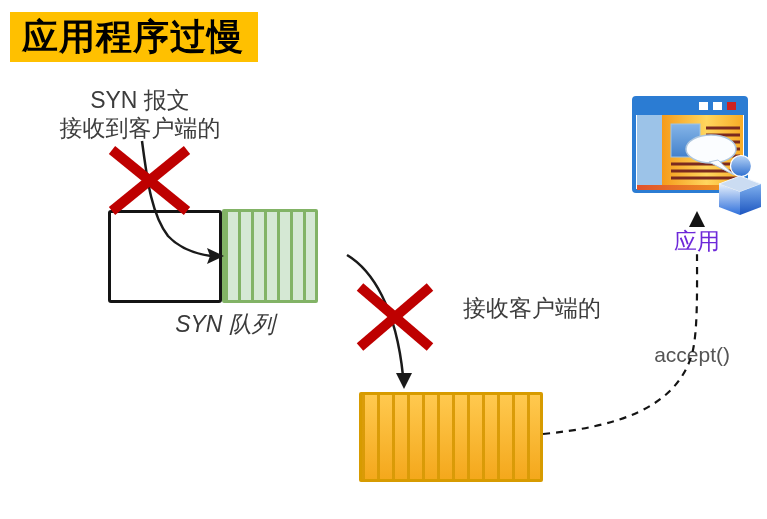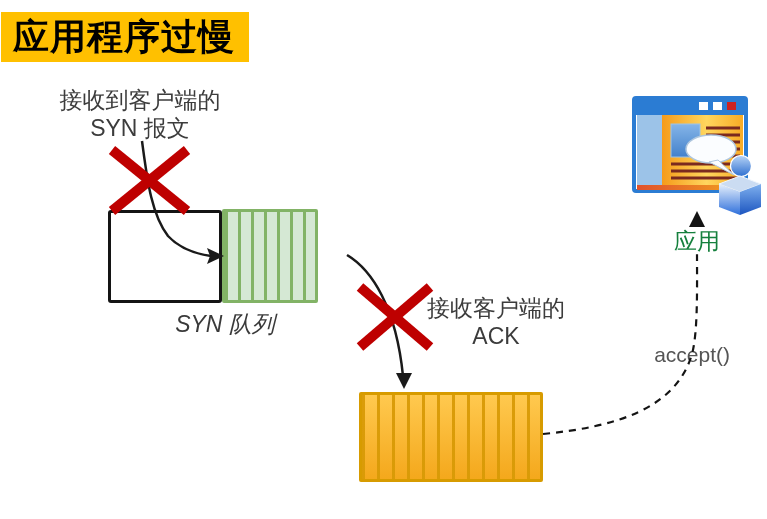--- a/index.html
+++ b/index.html
@@ -1,33 +1,33 @@
 <!DOCTYPE html>
 <html><head>
 <meta charset="utf-8">
 <style>
   html,body{margin:0;padding:0;background:#ffffff;}
   .canvas{
     position:relative;width:767px;height:519px;background:#ffffff;overflow:hidden;
     font-family:"Liberation Sans","DejaVu Sans",sans-serif;
   }
   .banner{
-    position:absolute;left:1px;top:12px;width:248px;height:50px;
+    position:absolute;left:10px;top:12px;width:248px;height:50px;
     background:#FFC000;display:flex;align-items:center;padding-left:12px;
     box-sizing:border-box;
   }
   .banner span{font-size:36px;font-weight:bold;color:#000;letter-spacing:1px;white-space:nowrap;}
   .note{position:absolute;text-align:center;color:#3C3C3C;font-size:23px;line-height:28px;white-space:nowrap;}
   .note-syn{left:45px;top:86px;width:190px;}
-  .note-ack{left:412px;top:294px;width:168px;}
+  .note-ack{left:448px;top:294px;width:168px;}
   .qlabel{position:absolute;text-align:center;color:#3A3A3A;font-size:23px;white-space:nowrap;font-style:italic;}
   .label-syn{left:160px;top:309px;width:130px;}
   .label-accept{left:368px;top:488px;width:165px;color:#2E2E2E;font-size:24px;}
   .accept-call{position:absolute;left:630px;top:343px;width:100px;text-align:right;color:#555;font-size:21px;}
-  .app-label{position:absolute;left:660px;top:226px;width:74px;text-align:center;color:#15803d;font-size:23px;z-index:6;}
+  .app-label{position:absolute;left:660px;top:226px;width:74px;text-align:center;color:#6d28d9;font-size:23px;z-index:6;}
   .syn-box{
     position:absolute;left:108px;top:210px;width:108px;height:87px;
     border:3px solid #141414;background:#ffffff;border-radius:3px;z-index:1;
   }
   .syn-fill{
     position:absolute;left:222px;top:209px;width:90px;height:88px;
     border:3px solid #82B366;border-radius:2px;z-index:1;
     background:repeating-linear-gradient(90deg,#82B366 0px,#82B366 3px,#D5E8D4 3px,#D5E8D4 13px);
   }
   .accept-box{
@@ -43,31 +43,30 @@
 </head>
 <body>
 
 <div class="canvas">
 
   <div class="banner">
     <span>应用程序过慢</span>
   </div>
 
   <div class="note note-syn">
+    <div>SYN 报文</div>
     <div>接收到客户端的</div>
-    <div>SYN 报文</div>
   </div>
 
   <div class="syn-box"></div>
   <div class="syn-fill"></div>
   <div class="qlabel label-syn">SYN 队列</div>
 
   <div class="note note-ack">
     <div>接收客户端的</div>
-    <div>ACK</div>
   </div>
 
   <div class="accept-box"></div>
 
   <div class="accept-call">accept()</div>
   <div class="app-label">应用</div>
 
   <svg class="overlay" width="767" height="519" viewBox="0 0 767 519">
 
     <g>

